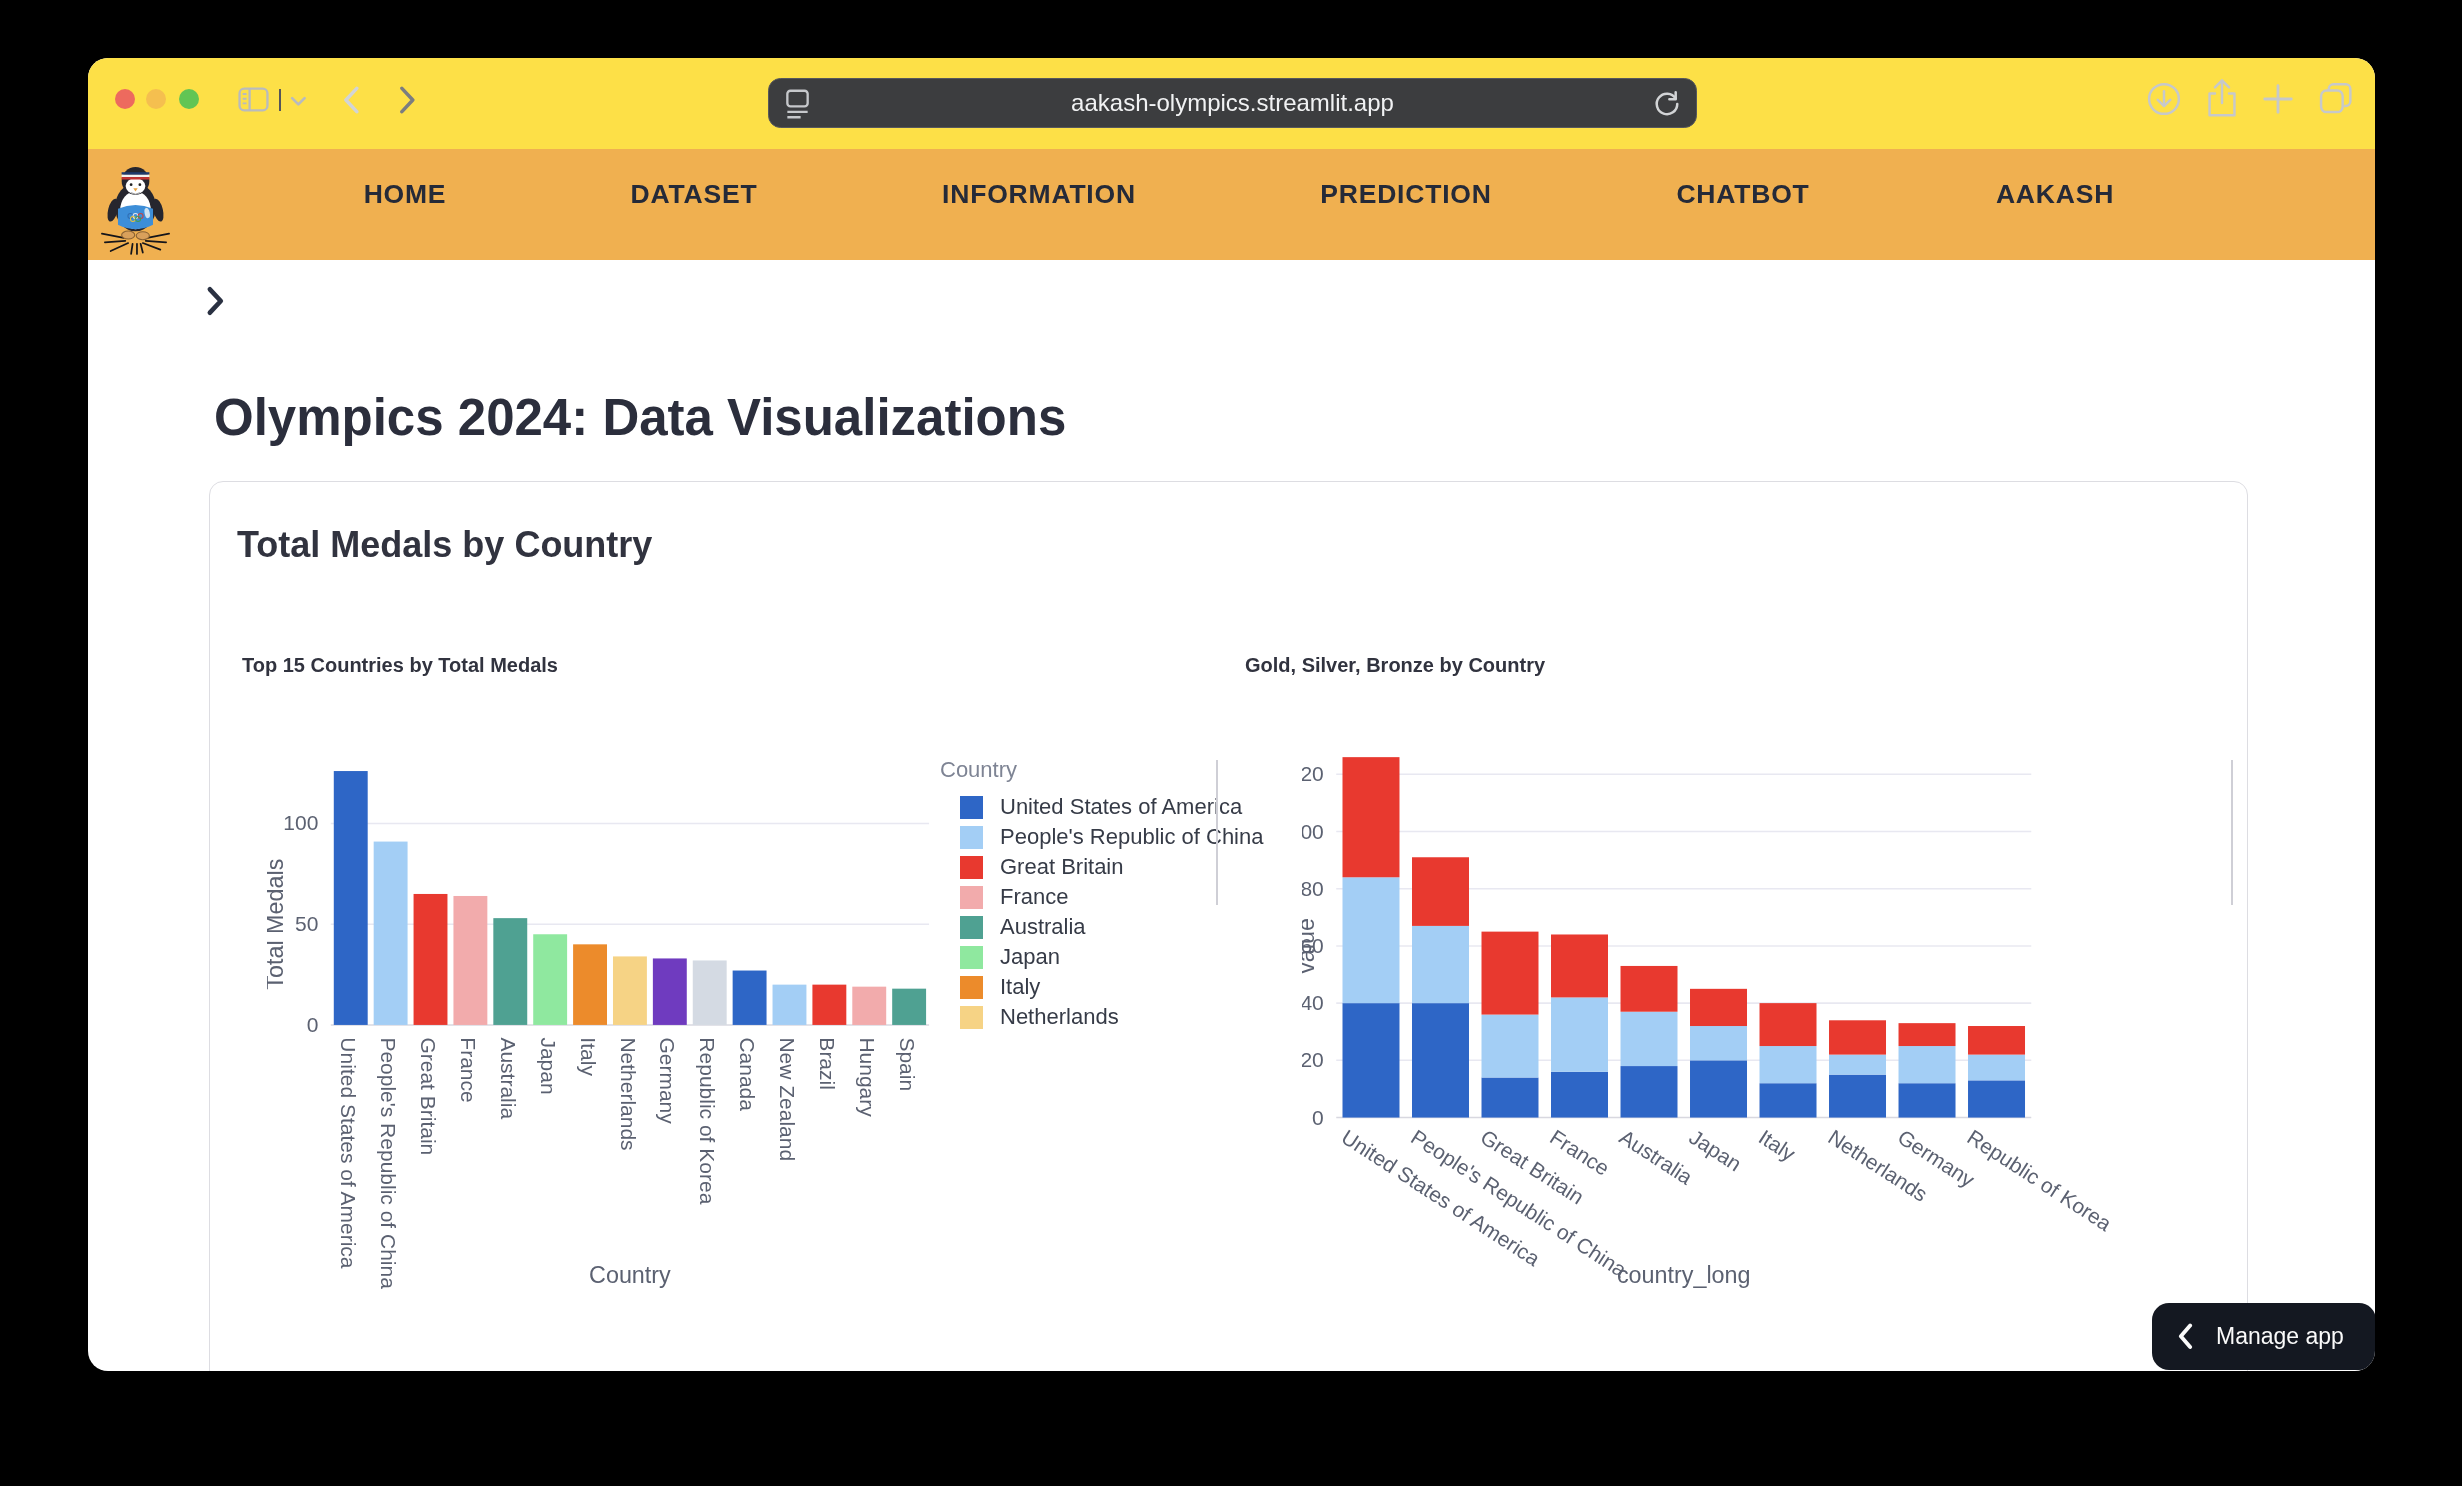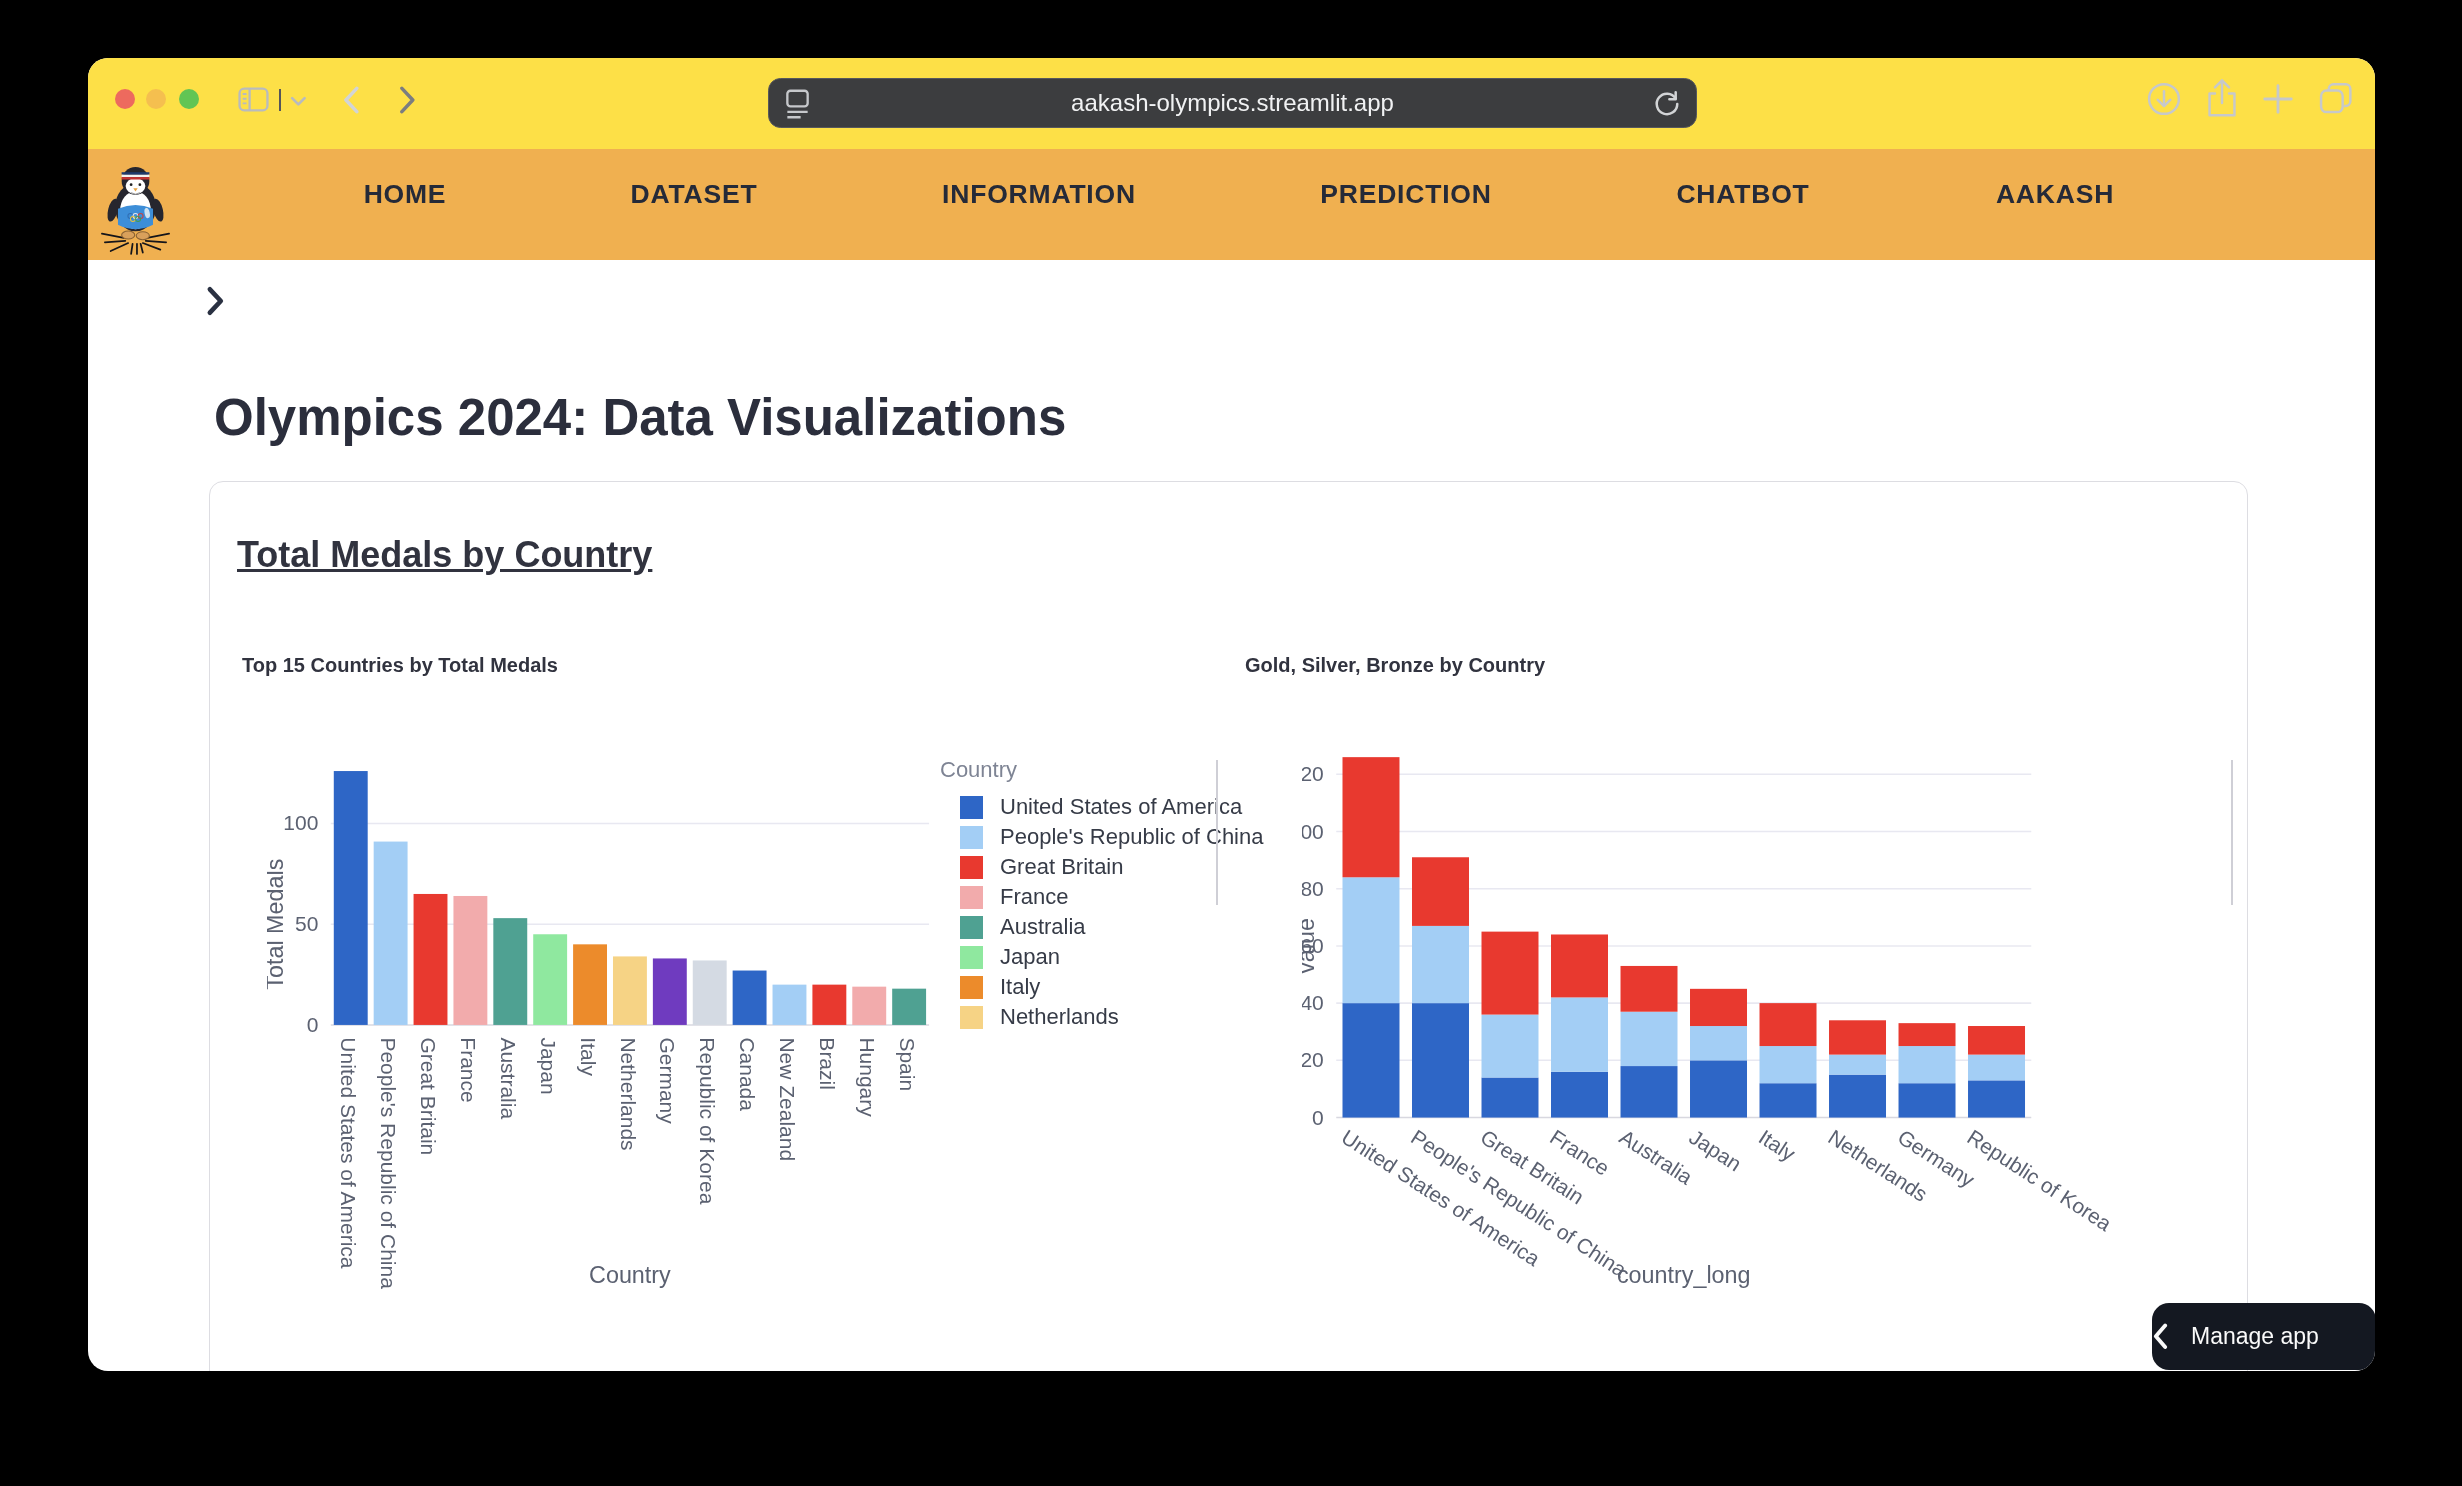--- a/index.html
+++ b/index.html
@@ -34,21 +34,21 @@
   svg text.axis-title { font-family:"Liberation Sans", sans-serif; font-size:30px; fill:#5b6171; }
   .legend { position:absolute; z-index:2; }
   .legend-title { font-size:22px; color:#7e8494; margin-bottom:9.3px; }
   .legend-item { display:flex; align-items:center; height:30px; margin-left:20px; }
   .legend-swatch { width:23px; height:23px; margin-right:17px; flex:none; }
   .legend-label { font-size:22px; color:#363b47; white-space:nowrap; }
   .legend-scrollbar { position:absolute; top:702px; width:2.3px; height:145px;
                       background:#cfcfd6; z-index:3; }
   #manage-app { position:absolute; left:2064px; top:1245px; width:224px; height:67px;
                 background:#141821; border-radius:17px; display:flex; align-items:center;
-                gap:22px; z-index:6; cursor:pointer; }
+                padding-left:25px; gap:22px; z-index:6; cursor:pointer; }
   #manage-app span { color:#fafafa; font-size:23px; }
 </style>
 </head>
 <body>
 
 <div id="window">
 
   <div id="chrome">
     <div class="tl" style="left:26.5px; background:#ed6a5e;"></div>
     <div class="tl" style="left:58px; background:#f5bf4f;"></div>
@@ -166,21 +166,21 @@
     <circle cx="44" cy="33" r="1.9" fill="#222"></circle>
       <circle cx="56" cy="33" r="1.9" fill="#222"></circle>
     <path d="M 47 38 L 53 38 L 50 42.5 Z" fill="#e8a13c"></path>
     <path d="M 44 44 Q 50 48 56 44" fill="none" stroke="#999" stroke-width="1.3"></path>
   </svg>
 
   <h1 id="page-title">Olympics 2024: Data Visualizations</h1>
 
   <div id="card"></div>
 
-  <div class="section-h" style="left:149px; top:476px;text-decoration:underline;">Total Medals by Country</div>
+  <div class="section-h" style="left:149px; top:466px;">Total Medals by Country</div>
   <div class="chart-title" style="left:154px; top:596px;">Top 15 Countries by Total Medals</div>
   <svg class="chart-svg" style="left:179px; top:685px;" width="778" height="623" viewBox="0 0 1000 800">
       <line x1="82" x2="851" y1="232.5" y2="232.5" stroke="#e8e8f1" stroke-width="2"></line>
       <line x1="82" x2="851" y1="103" y2="103" stroke="#e8e8f1" stroke-width="2"></line>
       <line x1="82" x2="851" y1="362" y2="362" stroke="#d8d8e0" stroke-width="2"></line>
       <text x="66" y="371" text-anchor="end" class="tick">0</text>
       <text x="66" y="241.5" text-anchor="end" class="tick">50</text>
       <text x="66" y="112" text-anchor="end" class="tick">100</text>
       <rect x="85.845" y="35.660000000000025" width="43.57666666666667" height="326.34" fill="#2E66C6"></rect>
       <text x="95.63333333333333" y="378" text-anchor="start" class="tick" transform="rotate(90 95.63333333333333 378)">United States of America</text>

